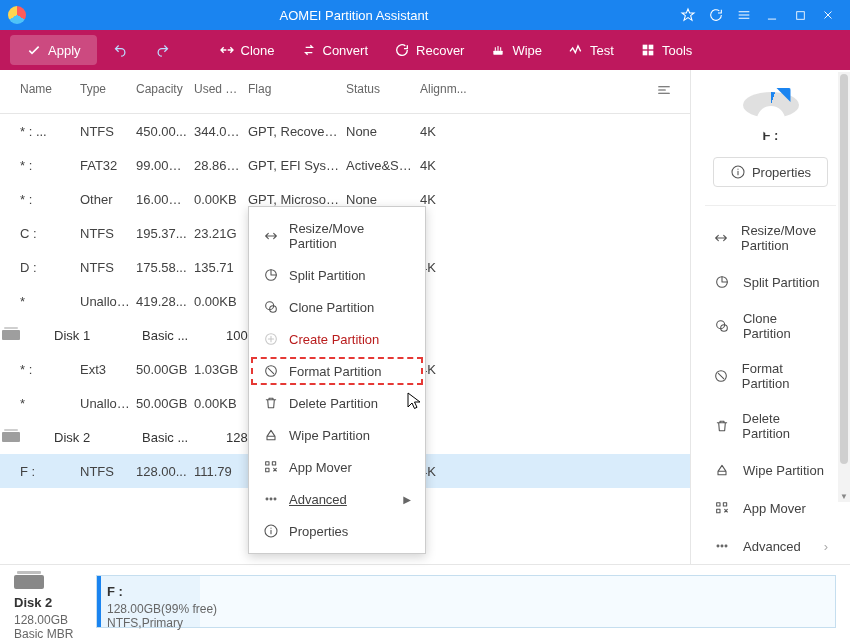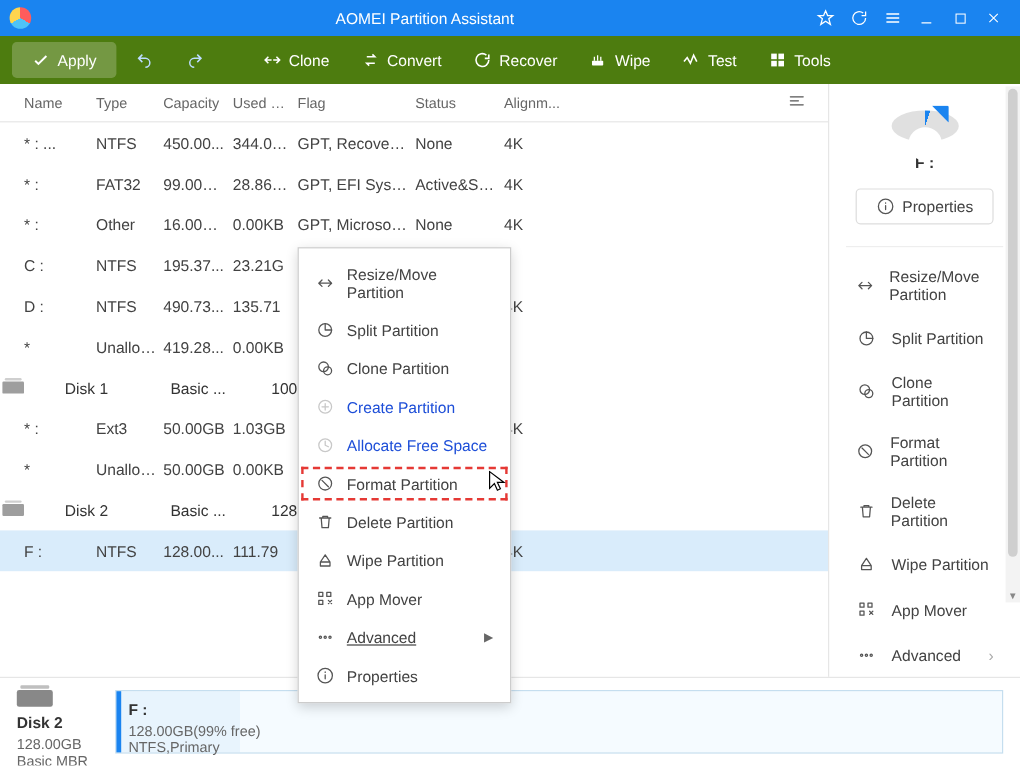--- a/index.html
+++ b/index.html
@@ -2,29 +2,29 @@
 <html><head>
 <meta charset="utf-8">
 <style>
 * { margin: 0; padding: 0; box-sizing: border-box; font-family: -apple-system, "Segoe UI", Arial, sans-serif; }
 body { width: 850px; height: 638px; background: #fff; overflow: hidden; position: relative; font-size: 13px; color: #333; }
 .titlebar { height: 30px; background: linear-gradient(#1a84f0,#1a84f0); display:flex; align-items:center; padding:0 8px; color:#fff; }
 .titlebar .logo { width:18px; height:18px; border-radius:50%; background: conic-gradient(#ff5c5c 0 120deg,#4fc3f7 120deg 240deg,#ffd54f 240deg 360deg); margin-right:8px; flex-shrink:0;}
 .titlebar .title { font-size:13px; flex:1;text-align:center; }
 .titlebar .wbtn { width:28px; height:28px; display:flex; align-items:center; justify-content:center; cursor:pointer; }
 .titlebar svg { stroke:#fff; fill:none; stroke-width:1.6; }
-.toolbar { height:40px; background:#4d7c0f; display:flex; align-items:center; padding:0 10px; gap:6px; }
+.toolbar { height:40px; background:#be185d; display:flex; align-items:center; padding:0 10px; gap:6px; }
 .toolbar .tbtn { display:flex; align-items:center; gap:6px; color:#fff; padding:6px 10px; border-radius:3px; cursor:pointer; font-size:13px;}
 .toolbar .tbtn.apply { background: rgba(255,255,255,0.22); padding:7px 16px; border-radius:4px; }
 .toolbar .icn { width:16px; height:16px; display:flex; align-items:center; justify-content:center;}
 .toolbar svg { fill:#fff; }
 .toolbar .sp { flex:0 0 16px; }
 .main { display:flex; height: 494px; }
 .left { flex:1; display:flex; flex-direction:column; border-right:1px solid #e6e6e6; position:relative; }
-.thead { display:flex; height:32px; align-items:center; border-bottom:1px solid #e6e6e6; color:#666; font-size:12px; padding-left:20px; padding-right: 12px;}
+.thead { display:flex; height:32px; align-items:flex-start; border-bottom:1px solid #e6e6e6; color:#666; font-size:12px; padding-left:20px; padding-right: 12px; margin-top: 12px;}
 .thead > div, .row > div { overflow:hidden; text-overflow:ellipsis; white-space:nowrap; padding-right:6px; }
 .c-name{width:60px;} .c-type{width:56px;} .c-cap{width:58px;} .c-used{width:54px;} .c-flag{width:98px;} .c-status{width:74px;} .c-align{width:56px;}
 .rows { flex:1; overflow:hidden; }
 .row { display:flex; align-items:center; height:34px; padding-left:20px; padding-right: 12px; font-size:13px; color:#424242;}
 .row.disk { color:#333;gap:28px; }
 .row.sel { background:#d9ecfb; }
 .row .diskicn{ width:18px;height:10px;background:#9e9e9e;border-radius:1px;margin-right:6px;margin-left:-18px; position:relative;}
 .row .diskicn::after{content:'';position:absolute;top:-3px;left:2px;width:14px;height:2px;background:#cfcfcf;border-radius:1px;}
 .thead .cog{ margin-left:auto; }
 .right { width:296px; display:flex; flex-direction:column; padding-top:22px; }
@@ -46,21 +46,21 @@
 .bottom .dbox{ width:70px;}
 .bottom .dbox .dimg{ width:30px;height:14px;background:#888;border-radius:2px;margin-bottom:6px;position:relative;}
 .bottom .dbox .dimg::after{content:'';position:absolute;top:-4px;left:3px;width:24px;height:3px;background:#bfbfbf;border-radius:1px;}
 .bottom .pbox{ flex:1; border:1px solid #c5deef; padding:8px 10px; background:linear-gradient(90deg,#e8f4fd 0 14%, #f5fbff 14% 100%); position:relative;}
 .bottom .pbox::before{content:'';position:absolute;left:0;top:0;bottom:0;width:4px;background:#1a84f0;}
 .scrollbar{ position:absolute; right:0; top:72px; width:12px; height:430px; background:#f3f3f3;}
 .scrollbar .thumb{ position:absolute; left:2px; right:2px; top:2px; height:390px; background:#cfcfcf; border-radius:4px;}
 .scrollbar .arr{position:absolute;left:0;right:0;height:12px;display:flex;align-items:center;justify-content:center;color:#888;font-size:8px;}
 .ctxmenu{ position:absolute; top:206px; left:248px; width:178px; background:#fff; border:1px solid #ccc; box-shadow:0 3px 10px rgba(0,0,0,0.18); padding:6px 0; z-index:50;}
 .ctxmenu .mi{ display:flex; align-items:center; gap:10px; padding:8px 14px; font-size:13px; color:#424242; cursor:pointer; position:relative;}
-.ctxmenu .mi.dis{ color:#1d4ed8; cursor:default;}
+.ctxmenu .mi.dis{ color:#b91c1c; cursor:default;}
 .ctxmenu .mi .micn{ width:16px;height:16px; display:flex;align-items:center;justify-content:center;}
 .ctxmenu .mi.hl{ outline:2px dashed #e53935; outline-offset:-4px; border-radius:2px;}
 .ctxmenu .mi .sub{ margin-left:auto; font-size:10px; color:#666;}
 .cursor{ position:absolute; top:392px; left:407px; z-index:60; pointer-events:none;}
 svg.ic{width:16px;height:16px;}
 svg.ic path, svg.ic circle, svg.ic rect, svg.ic line, svg.ic polyline{ stroke:#555; stroke-width:1.6; fill:none; stroke-linecap:round; stroke-linejoin:round;}
 .ctxmenu .mi.dis svg.ic path, .ctxmenu .mi.dis svg.ic circle{ stroke:#c8c8c8;}
 </style>
 </head>
 <body>
@@ -225,21 +225,21 @@
           <div class="c-type">NTFS</div>
           <div class="c-cap">195.37...</div>
           <div class="c-used">23.21G</div>
           <div class="c-flag"></div>
           <div class="c-status"></div>
           <div class="c-align"></div>
         </div>
         <div class="row">
           <div class="c-name">D :</div>
           <div class="c-type">NTFS</div>
-          <div class="c-cap">490.73...</div>
+          <div class="c-cap">175.58...</div>
           <div class="c-used">135.71</div>
           <div class="c-flag"></div>
           <div class="c-status"></div>
           <div class="c-align">4K</div>
         </div>
         <div class="row">
           <div class="c-name">*</div>
           <div class="c-type">Unalloc...</div>
           <div class="c-cap">419.28...</div>
           <div class="c-used">0.00KB</div>
@@ -437,29 +437,20 @@
     </div>
   <div class="mi dis">
       <span class="micn">
         <svg class="ic" viewBox="0 0 24 24">
           <circle cx="12" cy="12" r="8"></circle>
           <path d="M12 8v8M8 12h8"></path>
         </svg>
       </span>
       <span>Create Partition</span>
     </div>
-  <div class="mi dis">
-      <span class="micn">
-        <svg class="ic" viewBox="0 0 24 24">
-          <circle cx="12" cy="12" r="8"></circle>
-          <path d="M12 7v5l4 2"></path>
-        </svg>
-      </span>
-      <span>Allocate Free Space</span>
-    </div>
   <div class="mi hl">
       <span class="micn">
         <svg class="ic" viewBox="0 0 24 24">
           <circle cx="12" cy="12" r="8"></circle>
           <path d="M8 8l8 8"></path>
         </svg>
       </span>
       <span>Format Partition</span>
     </div>
   <div class="mi">

